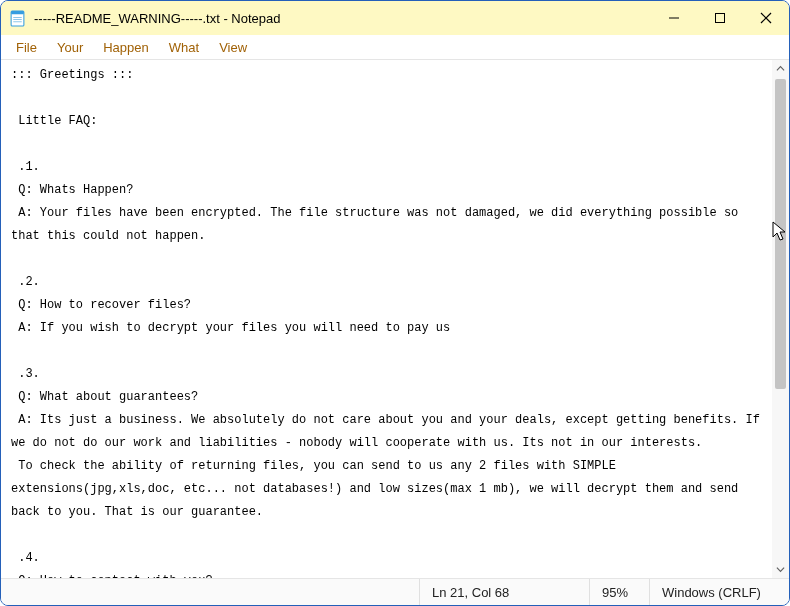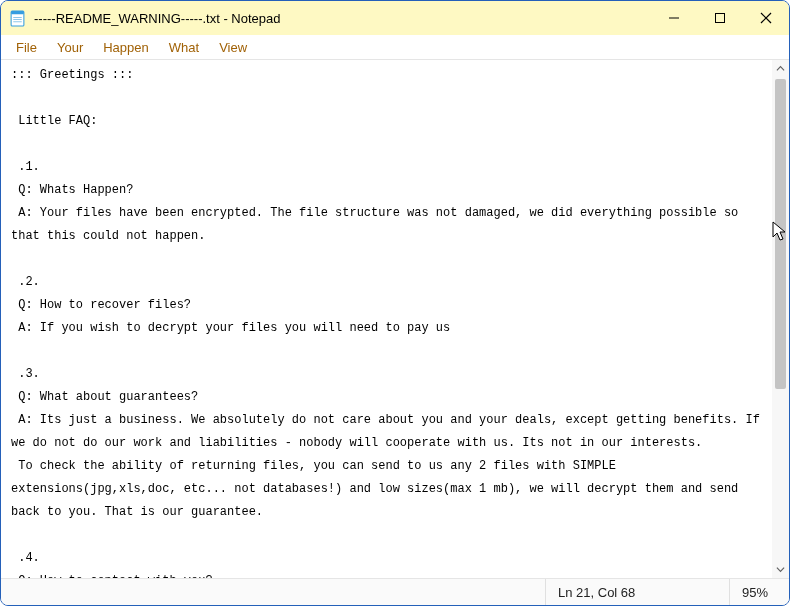--- a/index.html
+++ b/index.html
@@ -103,21 +103,20 @@
       border-radius: 2px;
     }
     .statusbar {
       height: 27px;
       border-top: 1px solid #e5e5e5;
       display: flex;
       align-items: center;
       font-size: 13px;
       color: #222;
       background: #fafafa;
-      gap: 14px;
     }
     .status-seg {
       padding: 0 12px;
       border-left: 1px solid #e0e0e0;
       height: 100%;
       display: flex;
       align-items: center;
     }
     .status-seg.first { border-left: none; flex: 1; }
     .cursor-arrow {
@@ -206,17 +205,18 @@
           <path d="M1 3 L5 7 L9 3" fill="none" stroke="#606060" stroke-width="1.3"></path>
         </svg>
     </div>
   </div>
 </div>
 
 <div class="statusbar">
   <div class="status-seg first"></div>
   <div class="status-seg" style="min-width:170px">Ln 21, Col 68</div>
   <div class="status-seg" style="min-width:60px">95%</div>
+  <div class="status-seg" style="min-width:140px">Windows (CRLF)</div>
 </div>
 
 <svg class="cursor-arrow" viewBox="0 0 16 22">
   <path d="M1 1 L1 16 L5 12 L8 19 L11 18 L8 11 L13 11 Z" fill="#fff" stroke="#000" stroke-width="1"></path>
 </svg>
 
 </body></html>

